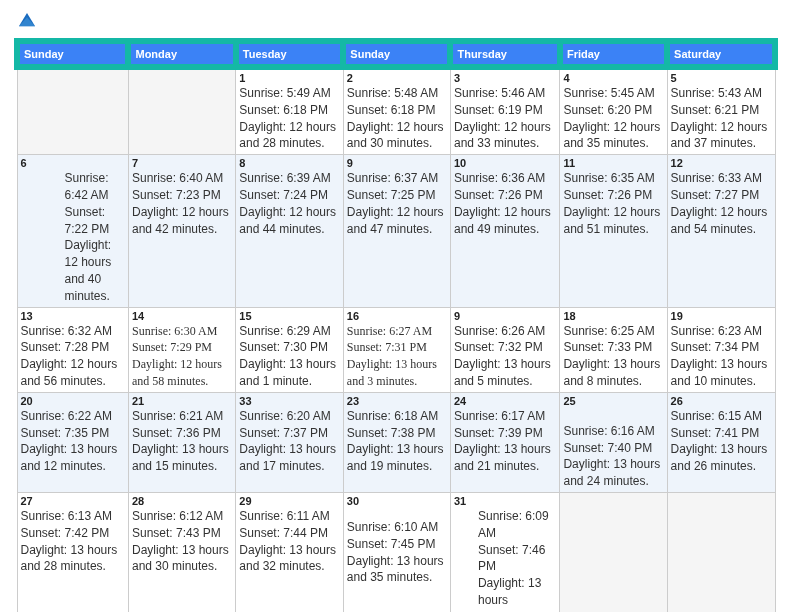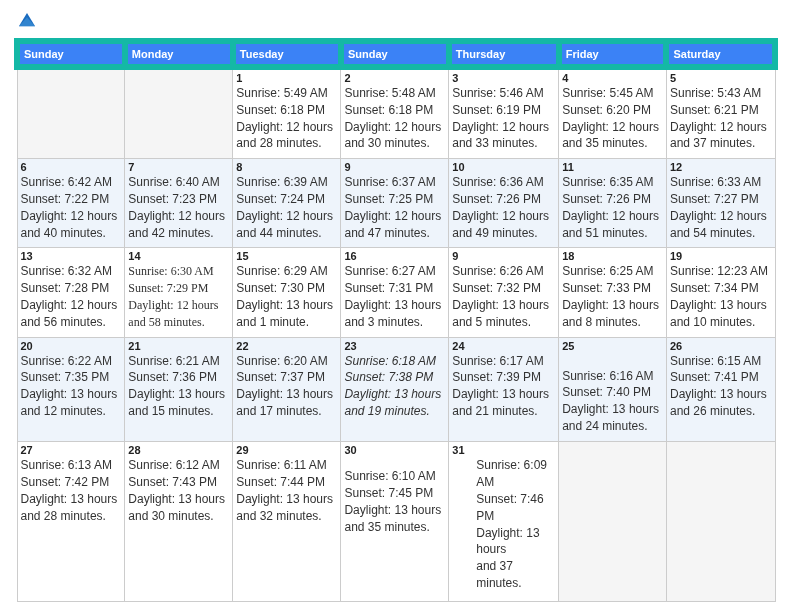--- a/index.html
+++ b/index.html
@@ -173,21 +173,21 @@
             <span class="day-number">5</span>
             <div class="day-info" style="white-space: pre-line;">Sunrise: 5:43 AM
 Sunset: 6:21 PM
 Daylight: 12 hours
 and 37 minutes.</div>
           </td>
         </tr>
         <tr class="row-alt">
           <td>
             <span class="day-number">6</span>
-            <div class="day-info" style="white-space: pre-line;">Sunrise: 6:42 AM
+            <div class="day-info" style="white-space: pre-line; margin-left: 44px;">Sunrise: 6:42 AM
 Sunset: 7:22 PM
 Daylight: 12 hours
 and 40 minutes.</div>
           </td>
           <td>
             <span class="day-number">7</span>
             <div class="day-info" style="white-space: pre-line;">Sunrise: 6:40 AM
 Sunset: 7:23 PM
 Daylight: 12 hours
 and 42 minutes.</div>
@@ -245,42 +245,42 @@
           </td>
           <td>
             <span class="day-number">15</span>
             <div class="day-info" style="white-space: pre-line;">Sunrise: 6:29 AM
 Sunset: 7:30 PM
 Daylight: 13 hours
 and 1 minute.</div>
           </td>
           <td>
             <span class="day-number">16</span>
-            <div class="day-info" style="white-space: pre-line;">Sunrise: 6:27 AM
+            <div class="day-info" style="white-space: pre-line; font-family: Liberation Serif, serif;">Sunrise: 6:27 AM
 Sunset: 7:31 PM
 Daylight: 13 hours
 and 3 minutes.</div>
           </td>
           <td>
             <span class="day-number">9</span>
             <div class="day-info" style="white-space: pre-line;">Sunrise: 6:26 AM
 Sunset: 7:32 PM
 Daylight: 13 hours
 and 5 minutes.</div>
           </td>
           <td>
             <span class="day-number">18</span>
             <div class="day-info" style="white-space: pre-line;">Sunrise: 6:25 AM
 Sunset: 7:33 PM
 Daylight: 13 hours
 and 8 minutes.</div>
           </td>
           <td>
             <span class="day-number">19</span>
-            <div class="day-info" style="white-space: pre-line;">Sunrise: 12:23 AM
+            <div class="day-info" style="white-space: pre-line;">Sunrise: 6:23 AM
 Sunset: 7:34 PM
 Daylight: 13 hours
 and 10 minutes.</div>
           </td>
         </tr>
         <tr class="row-alt">
           <td>
             <span class="day-number">20</span>
             <div class="day-info" style="white-space: pre-line;">Sunrise: 6:22 AM
 Sunset: 7:35 PM
@@ -288,29 +288,29 @@
 and 12 minutes.</div>
           </td>
           <td>
             <span class="day-number">21</span>
             <div class="day-info" style="white-space: pre-line;">Sunrise: 6:21 AM
 Sunset: 7:36 PM
 Daylight: 13 hours
 and 15 minutes.</div>
           </td>
           <td>
-            <span class="day-number">22</span>
+            <span class="day-number">33</span>
             <div class="day-info" style="white-space: pre-line;">Sunrise: 6:20 AM
 Sunset: 7:37 PM
 Daylight: 13 hours
 and 17 minutes.</div>
           </td>
           <td>
             <span class="day-number">23</span>
-            <div class="day-info" style="white-space: pre-line; font-style: italic;">Sunrise: 6:18 AM
+            <div class="day-info" style="white-space: pre-line;">Sunrise: 6:18 AM
 Sunset: 7:38 PM
 Daylight: 13 hours
 and 19 minutes.</div>
           </td>
           <td>
             <span class="day-number">24</span>
             <div class="day-info" style="white-space: pre-line;">Sunrise: 6:17 AM
 Sunset: 7:39 PM
 Daylight: 13 hours
 and 21 minutes.</div>

